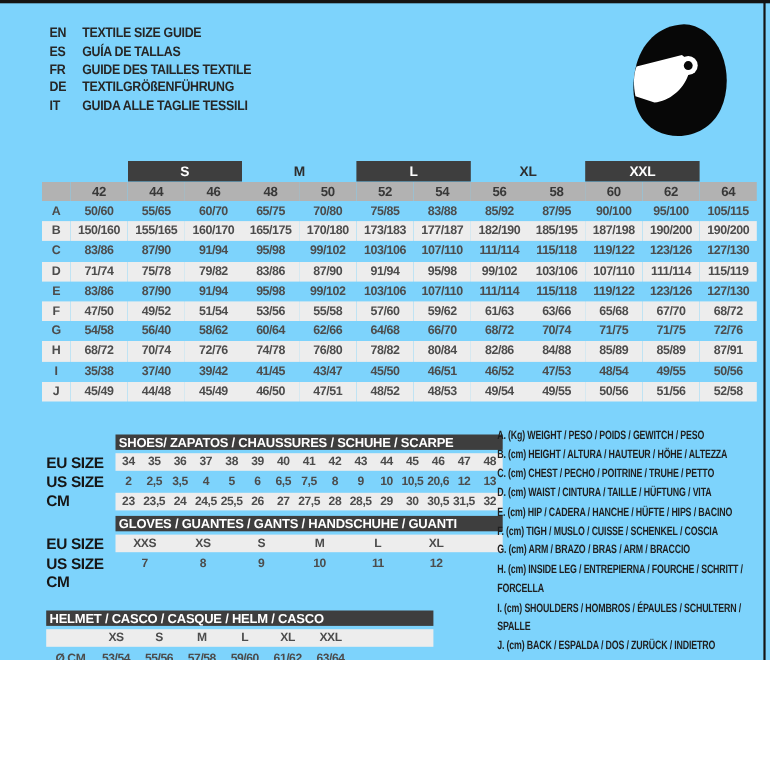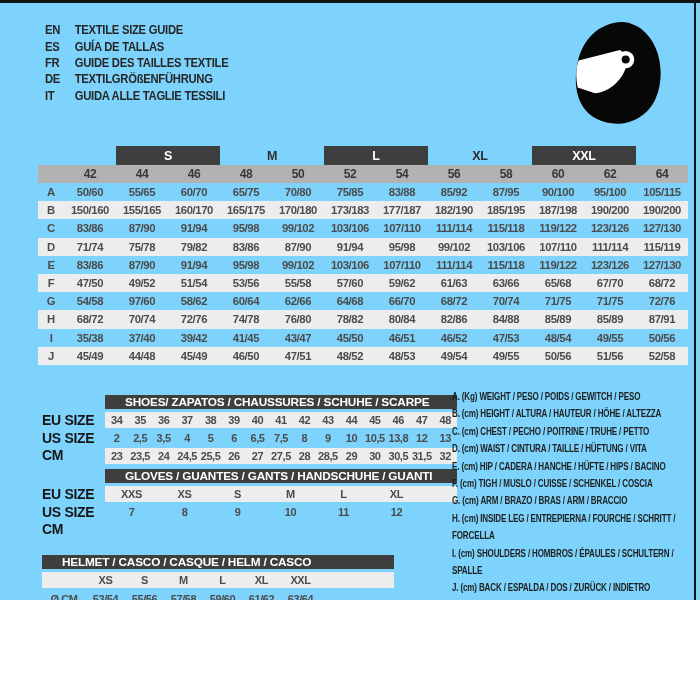--- a/index.html
+++ b/index.html
@@ -26,21 +26,21 @@
   tr.num-row td{font-weight:bold;font-size:12px;color:#383838;letter-spacing:-.3px}
   .main-table tbody tr{height:18.2px}
   .main-table tbody tr:nth-child(even){background:#ededed}
   .main-table tbody td{font-weight:bold;font-size:11.3px;color:#4c4c4c;letter-spacing:-.4px}
 
   
   .sec{position:absolute;left:42px;display:flex}
   .sec-left{width:63px;flex:none}
   .sec-right{width:352px;flex:none}
   .sec-bar{height:14px;background:#3e3e3e;color:#fff;font-weight:bold;font-size:11.8px;
-           line-height:14px;padding-left:20px;letter-spacing:-.2px;margin-bottom:3px;white-space:nowrap;overflow:hidden}
+           line-height:14px;padding-left:3px;letter-spacing:-.2px;margin-bottom:3px;white-space:nowrap;overflow:hidden}
   .srow{height:16px;display:grid;align-items:center;margin-bottom:2px}
   .srow.shaded{background:#ededed}
   .srow > div{text-align:center;font-weight:bold;font-size:11px;color:#4c4c4c;letter-spacing:-.4px;white-space:nowrap}
   .shoes-sec .srow{grid-template-columns:repeat(15,1fr)}
   .gloves-sec .srow{grid-template-columns:repeat(6,53px) 1fr}
   .helmet-sec .srow{grid-template-columns:44px repeat(6,39px) 1fr;margin-bottom:2.5px}
   .sec-left .spacer{height:17px}
   .sec-left .lbl{height:17.5px;line-height:16px;font-weight:bold;font-size:14px;color:#161616;letter-spacing:-.3px}
   .helmet-sec .sec-left .lbl{height:18.5px;line-height:16px}
 
@@ -203,21 +203,21 @@
           <td>59/62</td>
           <td>61/63</td>
           <td>63/66</td>
           <td>65/68</td>
           <td>67/70</td>
           <td>68/72</td>
         </tr>
         <tr>
           <td class="letter">G</td>
           <td>54/58</td>
-          <td>97/60</td>
+          <td>56/40</td>
           <td>58/62</td>
           <td>60/64</td>
           <td>62/66</td>
           <td>64/68</td>
           <td>66/70</td>
           <td>68/72</td>
           <td>70/74</td>
           <td>71/75</td>
           <td>71/75</td>
           <td>72/76</td>
@@ -303,21 +303,21 @@
             <div>3,5</div>
             <div>4</div>
             <div>5</div>
             <div>6</div>
             <div>6,5</div>
             <div>7,5</div>
             <div>8</div>
             <div>9</div>
             <div>10</div>
             <div>10,5</div>
-            <div>13,8</div>
+            <div>20,6</div>
             <div>12</div>
             <div>13</div>
           </div>
           <div class="srow shaded">
             <div>23</div>
             <div>23,5</div>
             <div>24</div>
             <div>24,5</div>
             <div>25,5</div>
             <div>26</div>

